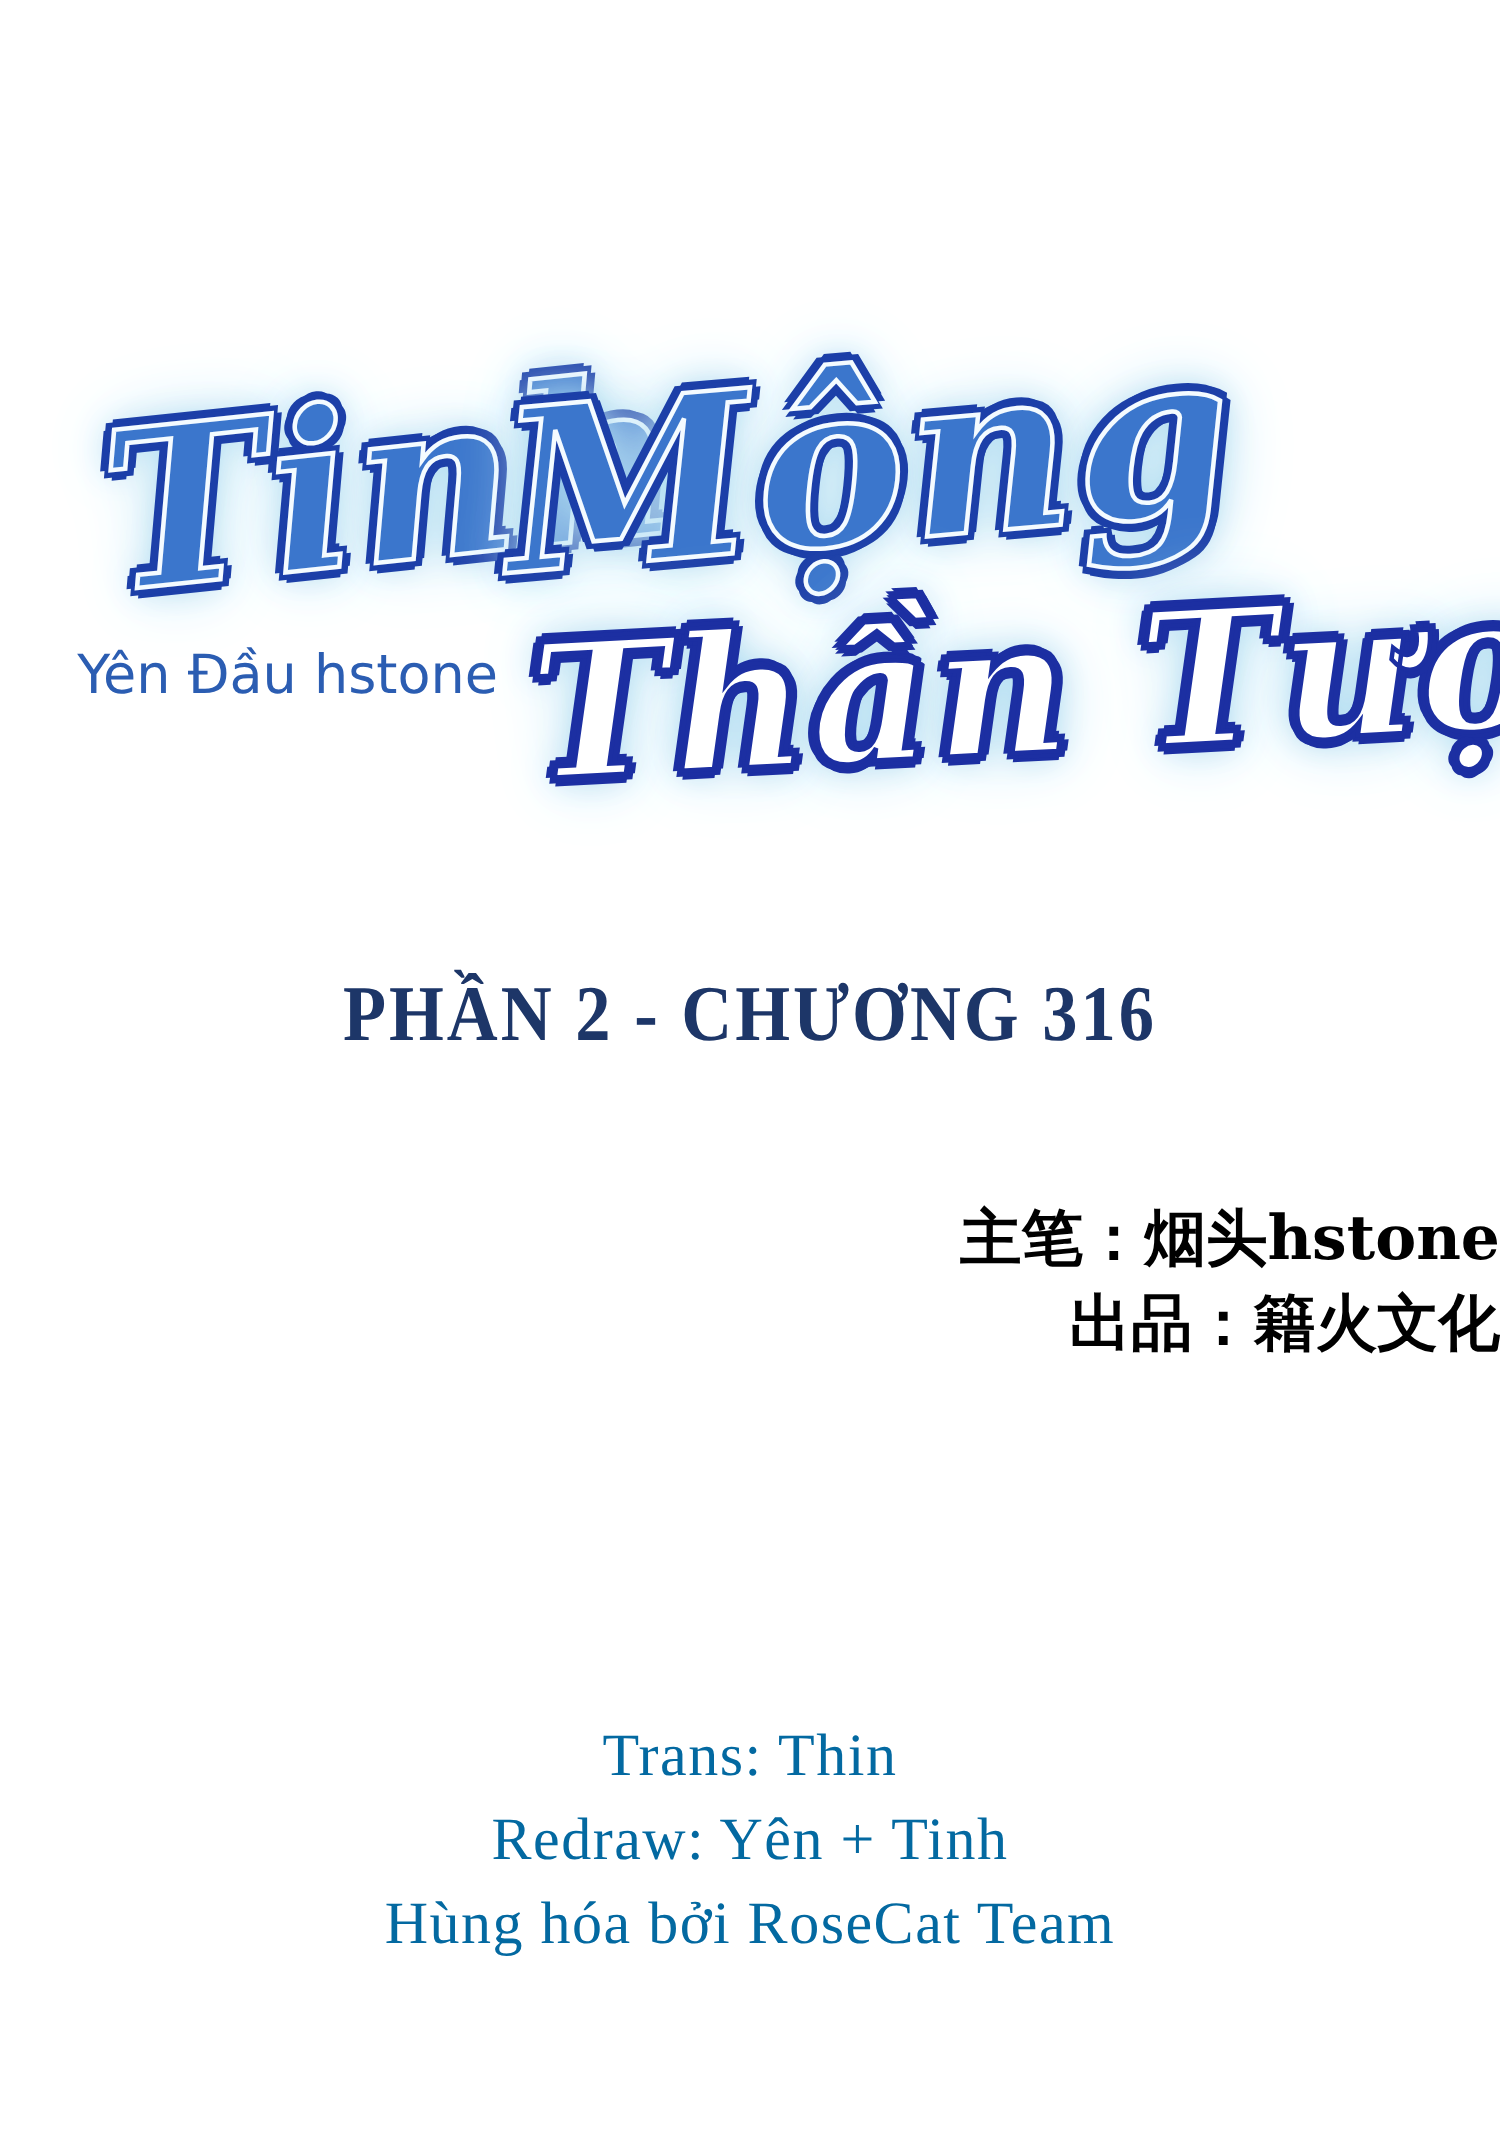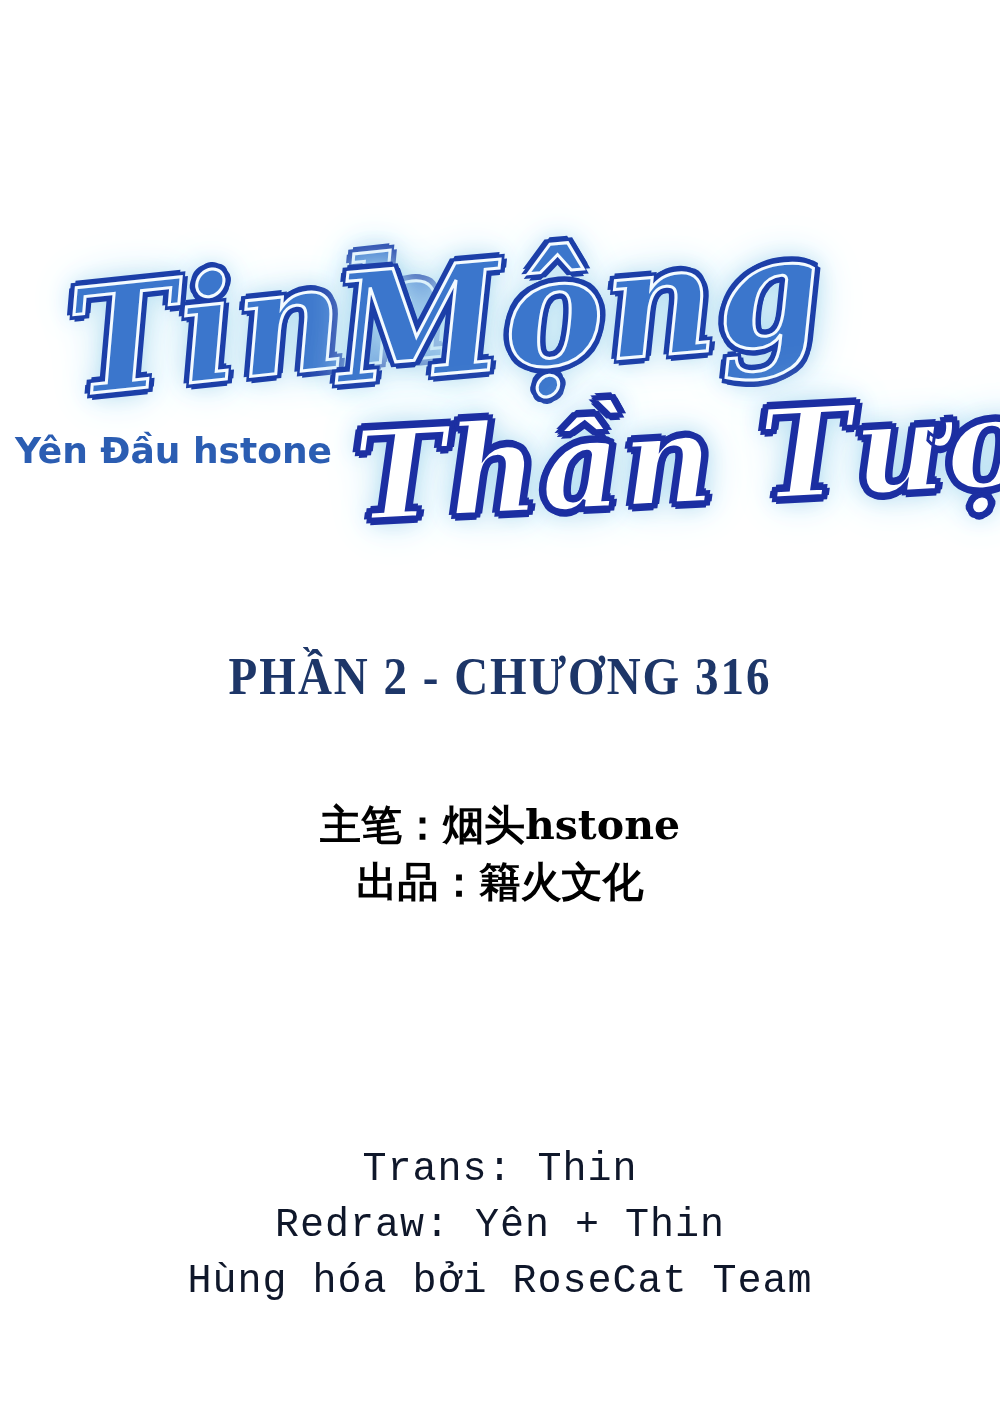--- a/index.html
+++ b/index.html
@@ -66,21 +66,21 @@
   }
 
   
   .authors {
     position: absolute;
     left: 0;
     top: 426px;
     width: 332px;
     text-align: right;
     font-family: "DejaVu Sans", sans-serif;
-    font-weight: bold;
+    font-weight: normal;
     font-size: 36px;
     line-height: 50px;
     color: #2b5db2;
   }
 
   
   .chapter {
     position: absolute;
     left: 0;
     top: 646px;
@@ -94,41 +94,41 @@
     transform: scaleY(1.12);
     transform-origin: center top;
   }
 
   
   .credits-cn {
     position: absolute;
     left: 0;
     top: 797px;
     width: 1000px;
-    text-align: center;
+    text-align: right;
     font-family: "DejaVu Serif", serif;
     font-weight: bold;
     font-size: 41px;
     line-height: 57px;
     color: #000000;
   }
 
   
   .credits-vi {
     position: absolute;
     left: 0;
     top: 1142px;
     width: 1000px;
     text-align: center;
-    font-family: Liberation Mono, monospace;
+    font-family: Liberation Serif, serif;
     font-weight: normal;
     font-size: 40px;
     line-height: 56px;
     letter-spacing: 1px;
-    color: #0f172a;
+    color: #0369a1;
   }
 </style>
 </head>
 <body>
 
 <div class="page">
 
   <div class="title-art">
     <div class="script script-blue word-tinh">Tinh</div>
     <div class="script script-blue word-mong">Mộng</div>
@@ -141,17 +141,17 @@
 
   <div class="chapter">PHẦN 2 - CHƯƠNG 316</div>
 
   <div class="credits-cn">
     <div>主笔：烟头hstone</div>
     <div>出品：籍火文化</div>
   </div>
 
   <div class="credits-vi">
     <div>Trans: Thin</div>
-    <div>Redraw: Yên + Thin</div>
+    <div>Redraw: Yên + Tinh</div>
     <div>Hùng hóa bởi RoseCat Team</div>
   </div>
 
 </div>
 
 </body></html>

